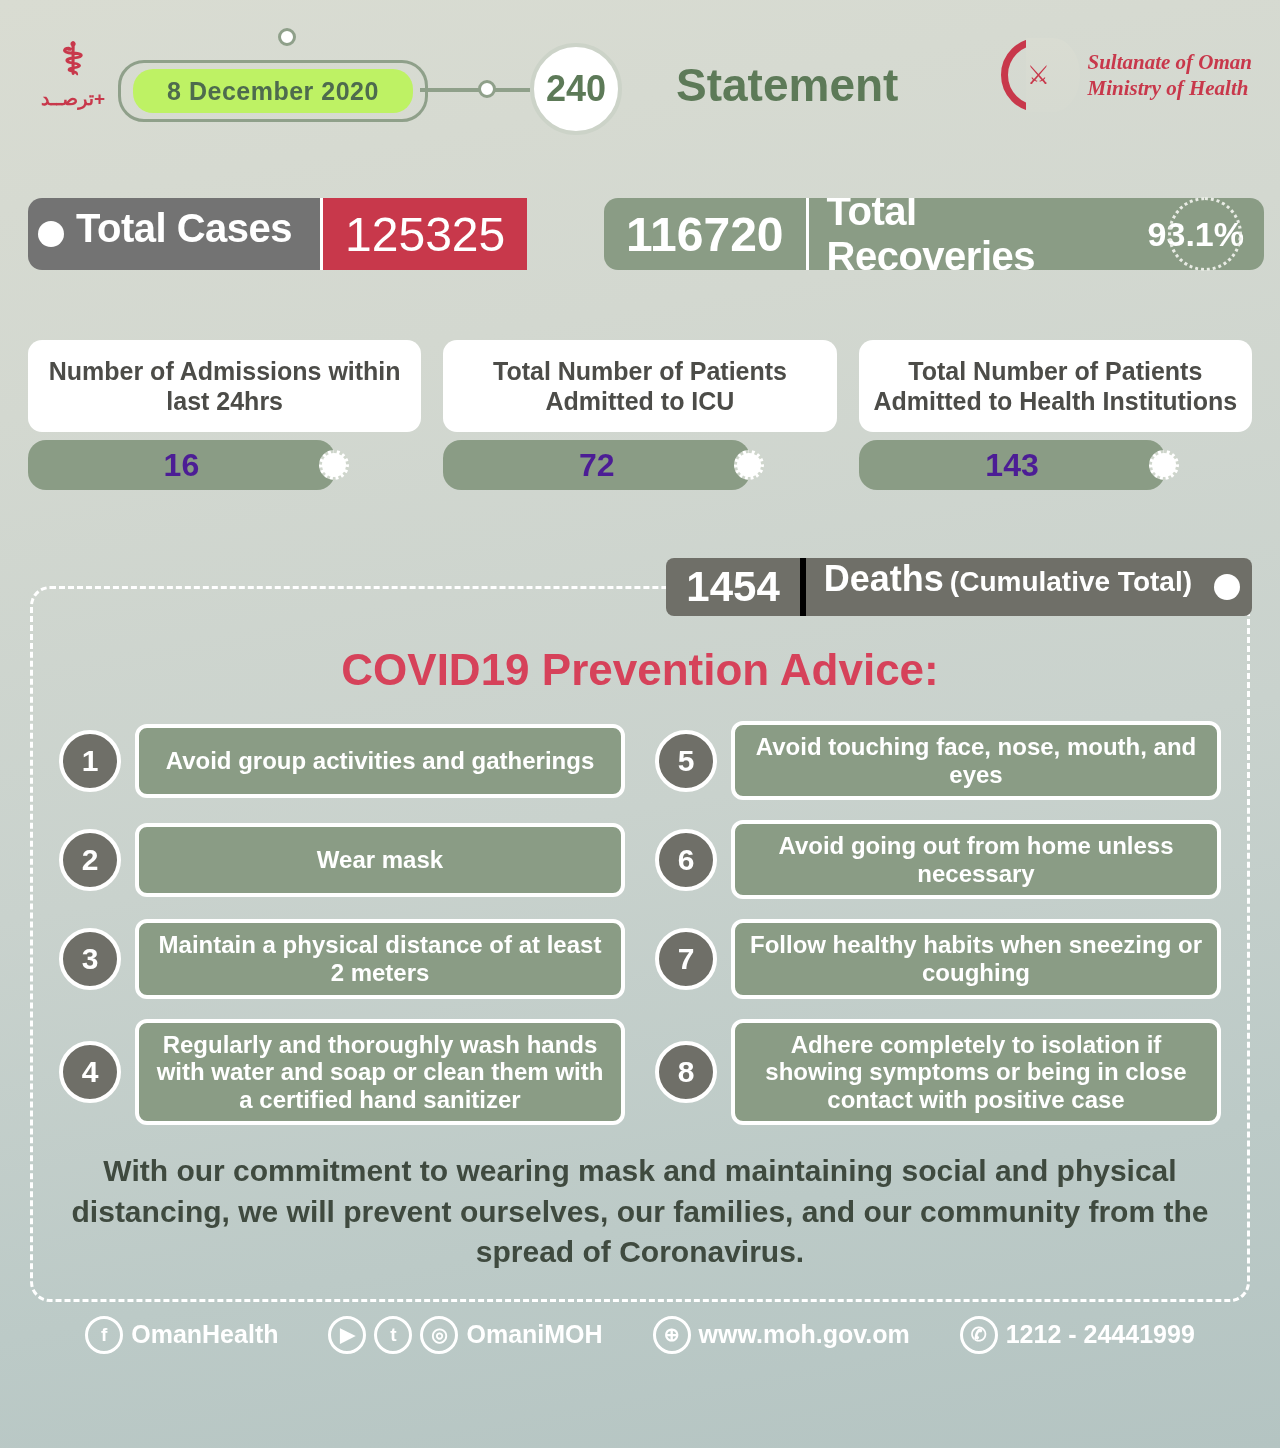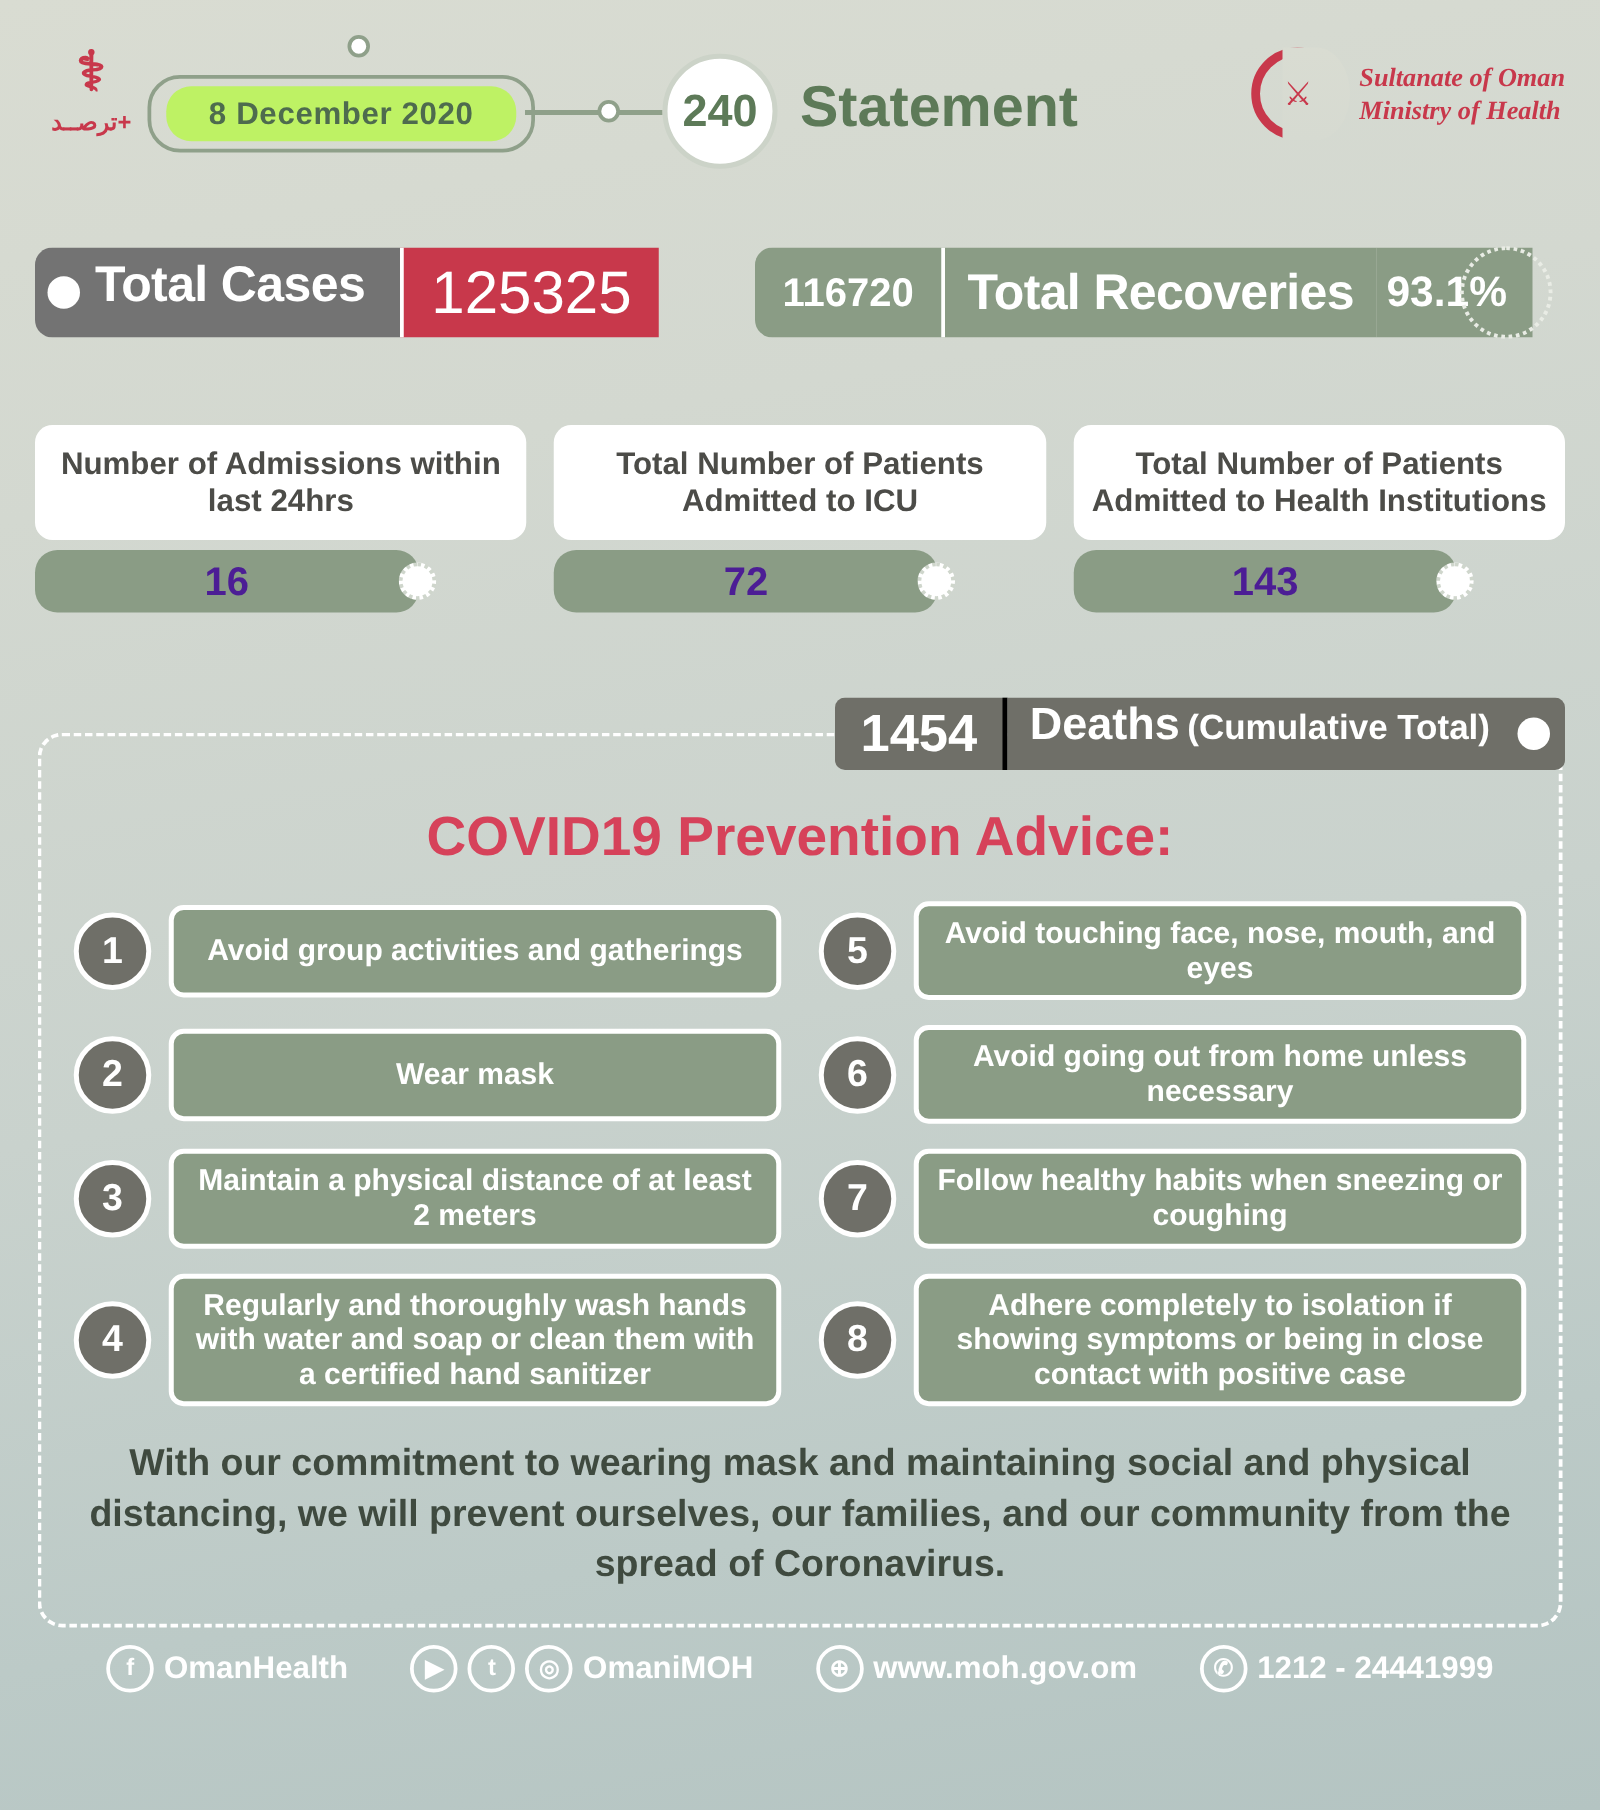--- a/index.html
+++ b/index.html
@@ -58,21 +58,21 @@
   .dot-b { left: 478px; top: 80px; }
 
   .statement-circle {
     position: absolute; left: 530px; top: 43px;
     width: 92px; height: 92px; border-radius: 50%;
     background: #ffffff; border: 4px solid #ccd3c8;
     display: flex; align-items: center; justify-content: center;
     color: #5d7a58; font-size: 36px; font-weight: bold;
   }
   .statement-word {
-    position: absolute; left: 640px; top: 58px;
+    position: absolute; left: 676px; top: 58px;
     color: #5d7a58; font-size: 46px; font-weight: bold;
   }
 
   .moh {
     position: absolute; right: 28px; top: 38px;
     display: flex; align-items: center; gap: 12px;
   }
   .moh-crescent {
     width: 74px; height: 74px; border-radius: 50%;
     border: 7px solid #c8384b;
@@ -110,21 +110,21 @@
     border-left: 3px solid #ffffff;
   }
   .totals-right {
     display: flex; align-items: stretch;
     border-radius: 14px; overflow: hidden;
     flex: 0 0 660px; height: 72px; margin-left: 16px;
   }
   .tr-value {
     background: #8a9c85; color: #fff;
     display: flex; align-items: center; padding: 0 22px;
-    font-size: 32px; font-weight: bold;
+    font-size: 48px; font-weight: bold;
     border-right: 3px solid #ffffff;
   }
   .tr-label {
     background: #8a9c85; color: #fff;
     display: flex; align-items: center; padding: 0 18px;
     font-size: 40px; font-weight: bold; letter-spacing: -0.5px;
   }
   .tr-pct {
     background: #8a9c85; color: #fff;
     display: flex; align-items: center; padding: 0 20px 0 8px;
@@ -170,21 +170,21 @@
   .deaths-wrap { position: relative; margin-top: 68px; height: 62px; }
   .deaths {
     position: absolute; right: 28px; top: 0;
     display: flex; align-items: stretch; height: 58px;
     border-radius: 8px; overflow: hidden;
   }
   .d-value {
     background: #6f6f68; color: #fff;
     display: flex; align-items: center; padding: 0 20px;
     font-size: 42px; font-weight: bold;
-    border-right: 4px solid #000000;
+    border-right: 6px solid #000000;
   }
   .d-label {
     background: #6f6f68; color: #fff;
     display: flex; align-items: baseline; gap: 6px; padding: 0 60px 0 18px;
     font-size: 36px; font-weight: bold;
   }
   .d-label .sub { font-size: 28px; }
   .d-knob {
     position: absolute; right: 12px; top: 50%; transform: translateY(-50%);
     width: 26px; height: 26px; border-radius: 50%; background: #fff;

